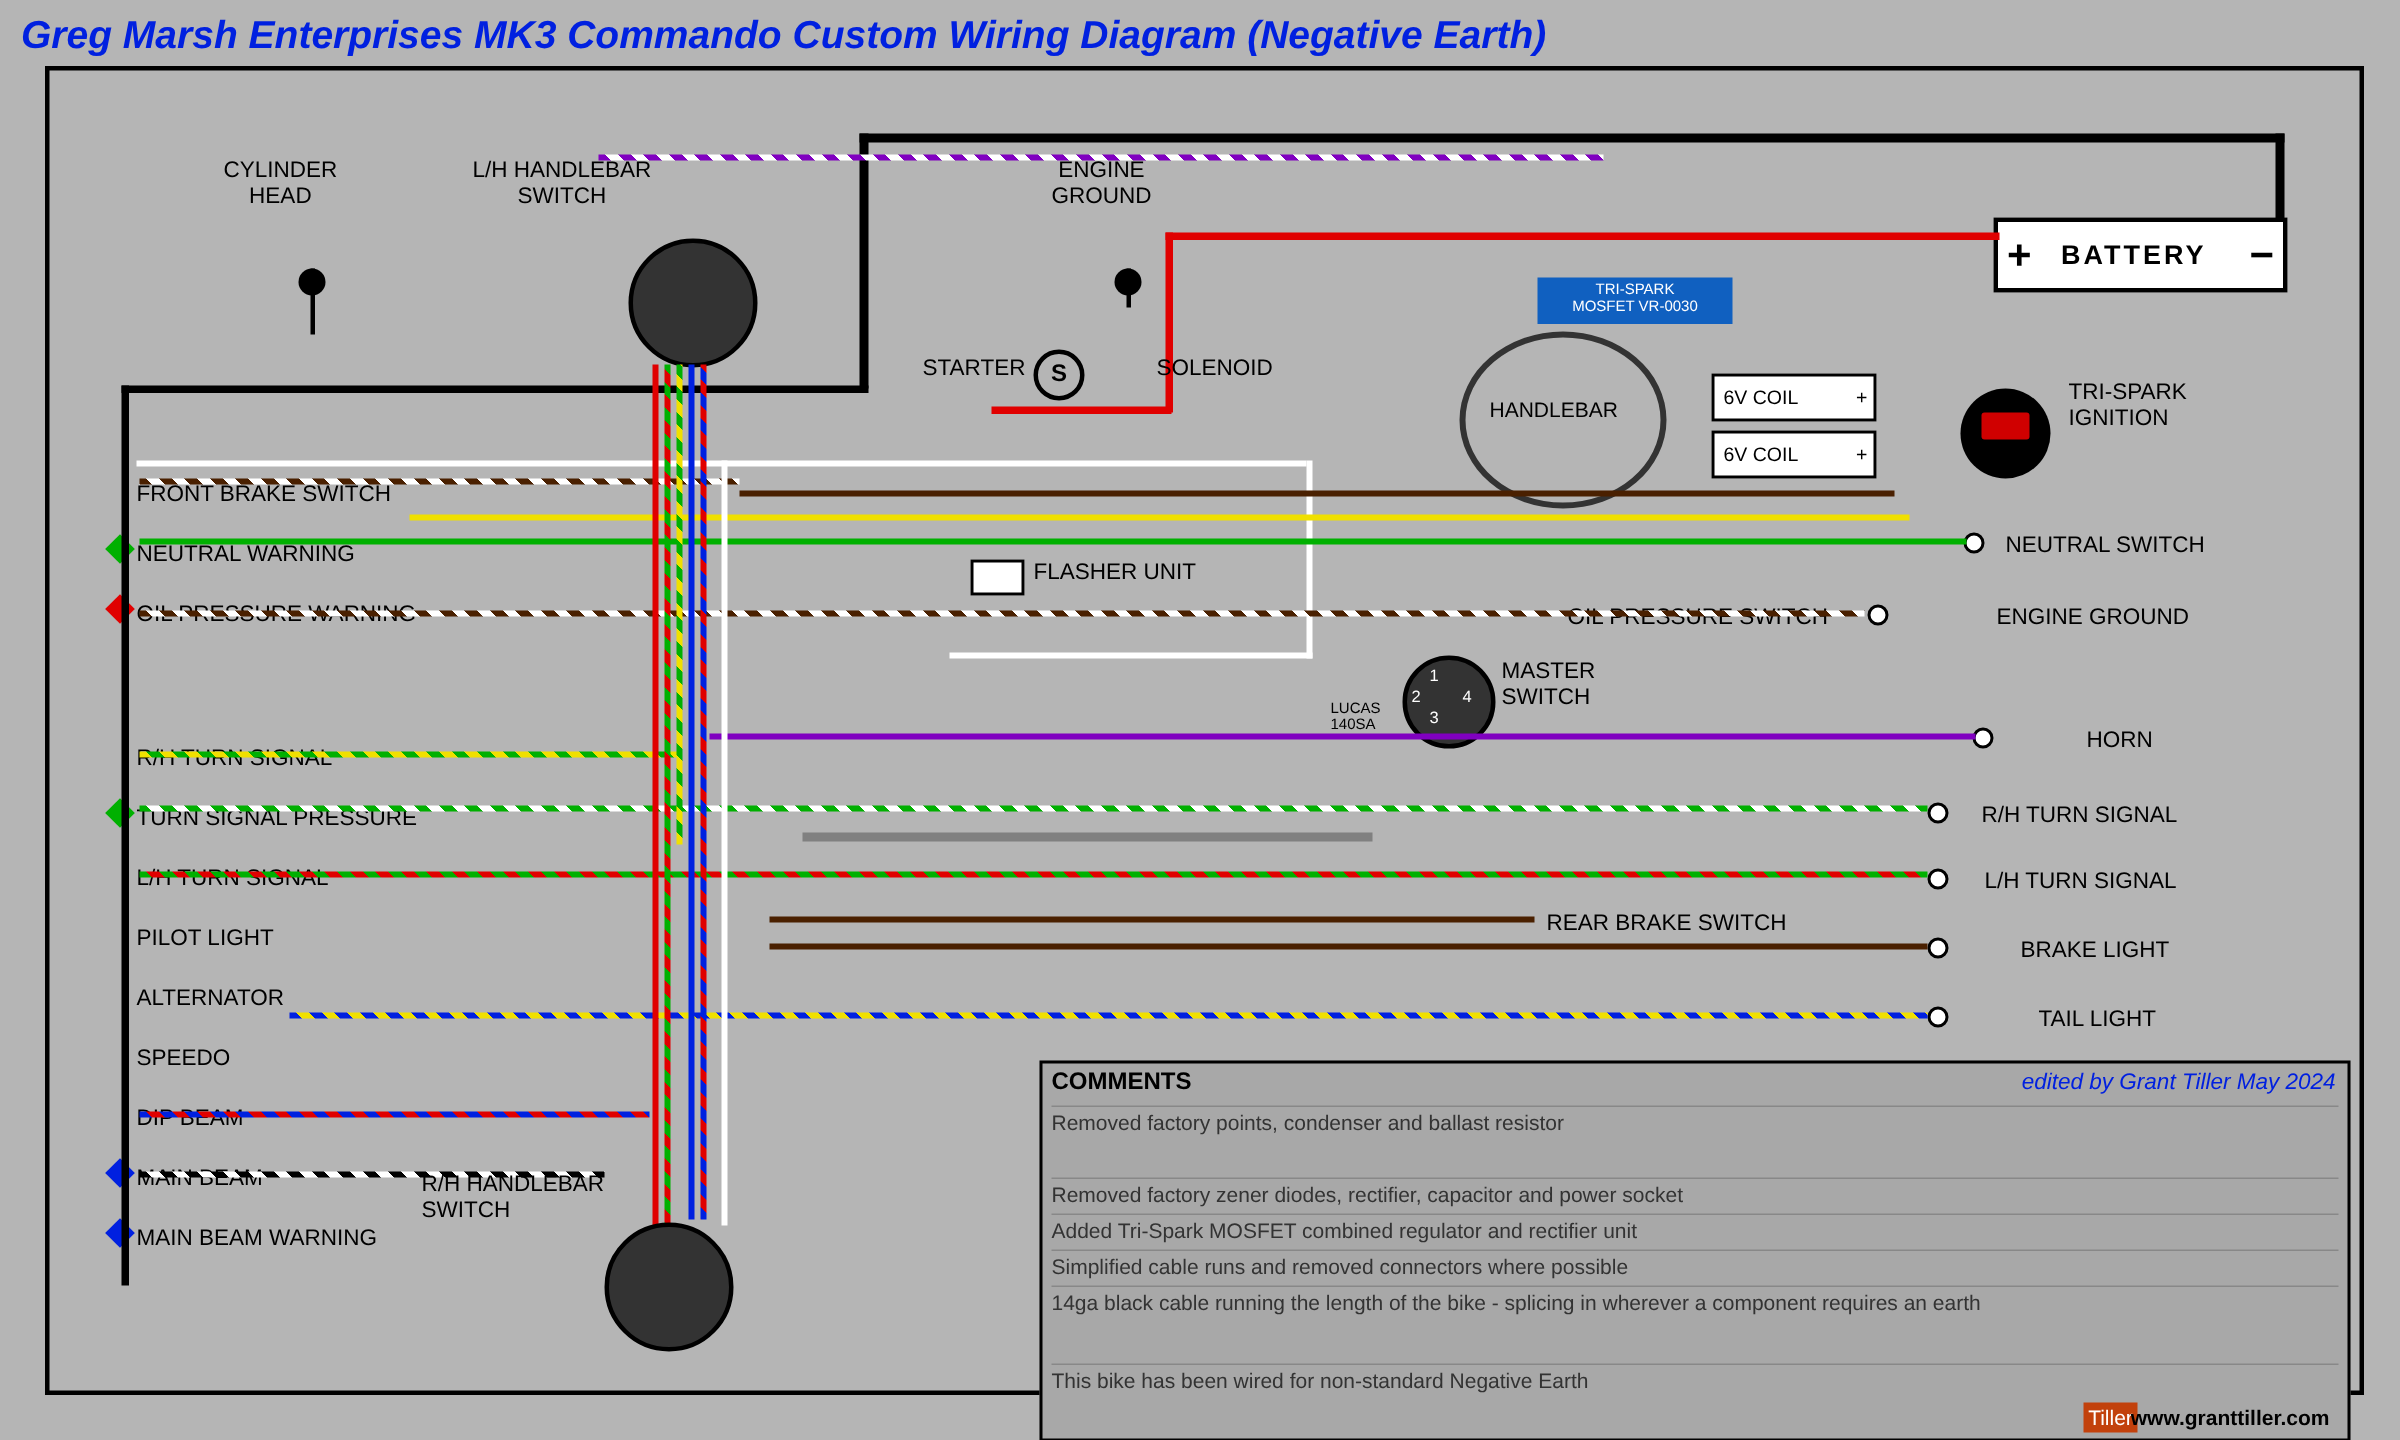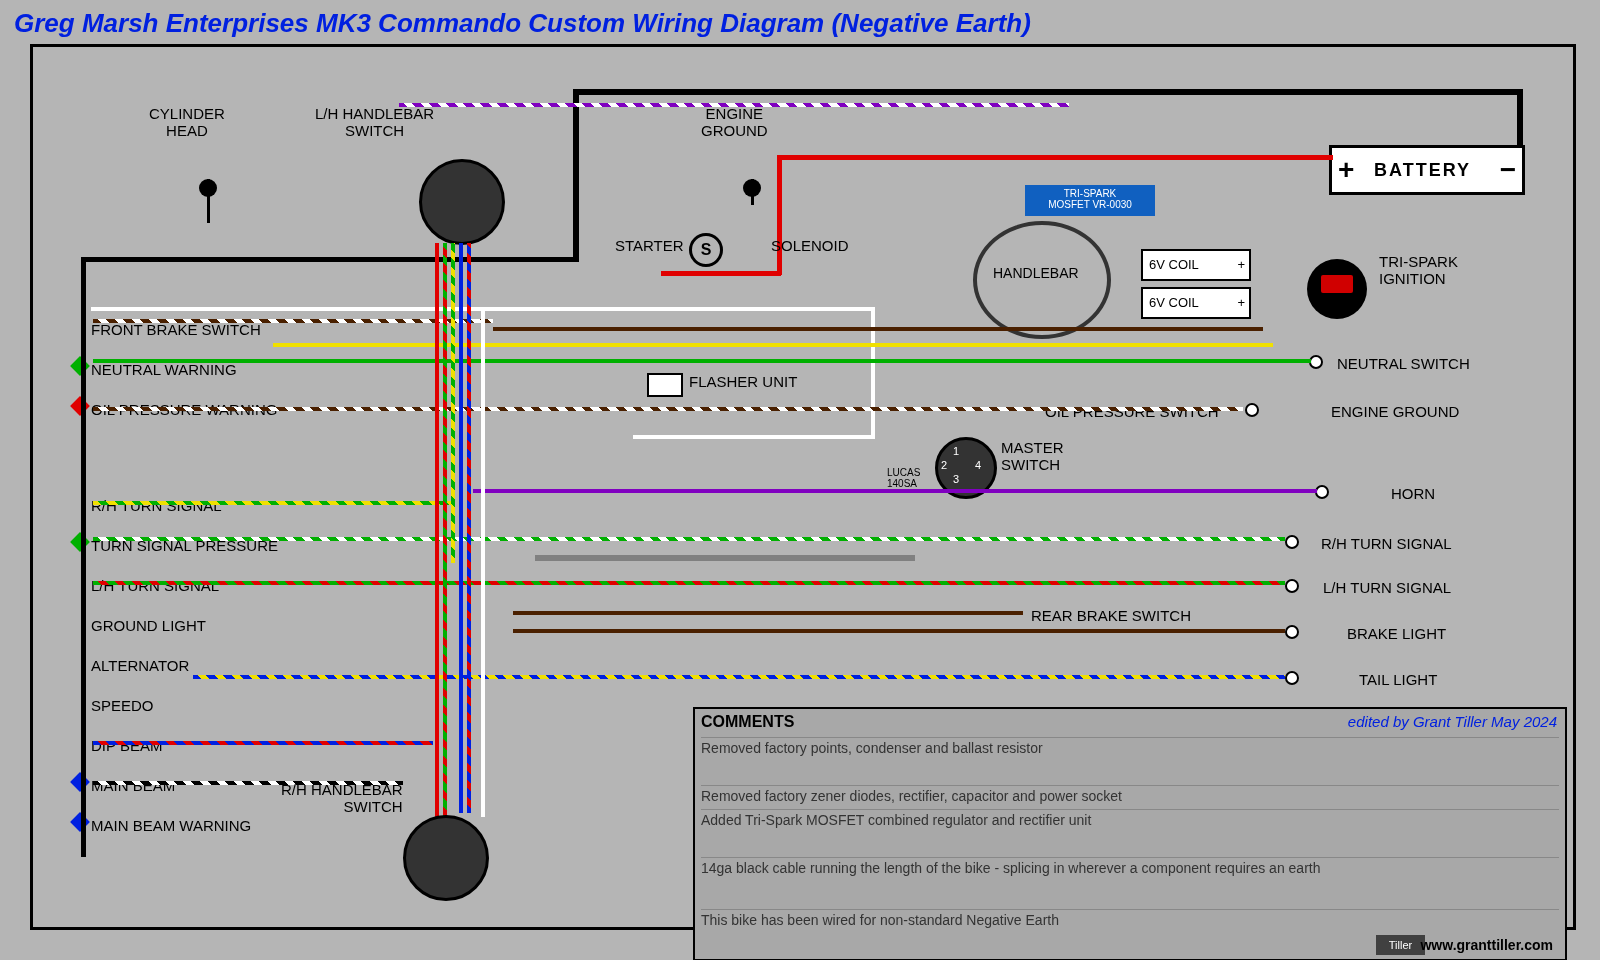--- a/index.html
+++ b/index.html
@@ -6,21 +6,21 @@
 .title{position:absolute;top:8px;left:14px;font-size:26px;font-weight:bold;color:#0020E0;font-style:italic}
 .frame{position:absolute;top:44px;left:30px;width:1540px;height:880px;border:3px solid #000}
 .lbl{position:absolute;font-size:15px;color:#000;white-space:nowrap}
 .small{font-size:11px}
 .blue-txt{color:#0020E0;font-style:italic;font-size:15px}
 .comments-box{position:absolute;left:660px;top:660px;width:870px;height:250px;border:2px solid #000;background:#A8A8A8}
 .comments-head{position:absolute;top:4px;left:6px;font-weight:bold;font-size:16px}
 .comments-edit{position:absolute;top:4px;right:8px}
 .comment-line{position:absolute;left:6px;right:6px;font-size:14px;color:#333;border-top:1px solid #888;padding-top:2px}
 .url{position:absolute;right:12px;bottom:6px;font-size:14px;font-weight:bold}
-.tiller-logo{position:absolute;right:140px;bottom:4px;width:49px;height:20px;background:#404040;color:#fff;font-size:11px;text-align:center;line-height:20px}
+.tiller-logo{position:absolute;right:140px;bottom:4px;width:36px;height:20px;background:#c2410c;color:#fff;font-size:14px;text-align:center;line-height:20px}
 .bat{position:absolute;top:98px;right:48px;width:190px;height:44px;background:#fff;border:3px solid #000}
 .bat-plus{position:absolute;left:6px;top:6px;font-size:28px;font-weight:bold}
 .bat-minus{position:absolute;right:6px;top:6px;font-size:28px;font-weight:bold}
 .bat-lbl{position:absolute;left:42px;top:12px;font-size:18px;font-weight:bold;letter-spacing:2px}
 .mosfet{position:absolute;top:138px;left:992px;width:130px;height:28px;background:#1060C0;color:#fff;font-size:10px;text-align:center;padding-top:3px}
 .alt{position:absolute;top:174px;left:940px;width:130px;height:110px;border:4px solid #333;border-radius:50%}
 .alt-lbl{position:absolute;top:218px;left:960px;font-size:14px}
 .coil{position:absolute;width:100px;height:28px;background:#fff;border:2px solid #000;padding-left:6px;line-height:28px;font-size:13px}
 .coil1{top:202px;left:1108px}
 .coil2{top:240px;left:1108px}
@@ -140,21 +140,21 @@
   <div class="conn" style="top:532px;left:1252px"></div>
   <div class="conn" style="top:578px;left:1252px"></div>
   <div class="conn" style="top:624px;left:1252px"></div>
 
   <div class="lbl" style="top:274px;left:58px">FRONT BRAKE SWITCH</div>
   <div class="lbl" style="top:314px;left:58px">NEUTRAL WARNING</div>
   <div class="lbl" style="top:354px;left:58px">OIL PRESSURE WARNING</div>
   <div class="lbl" style="top:450px;left:58px">R/H TURN SIGNAL</div>
   <div class="lbl" style="top:490px;left:58px">TURN SIGNAL PRESSURE</div>
   <div class="lbl" style="top:530px;left:58px">L/H TURN SIGNAL</div>
-  <div class="lbl" style="top:570px;left:58px">GROUND LIGHT</div>
+  <div class="lbl" style="top:570px;left:58px">PILOT LIGHT</div>
   <div class="lbl" style="top:610px;left:58px">ALTERNATOR</div>
   <div class="lbl" style="top:650px;left:58px">SPEEDO</div>
   <div class="lbl" style="top:690px;left:58px">DIP BEAM</div>
   <div class="lbl" style="top:730px;left:58px">MAIN BEAM</div>
   <div class="lbl" style="top:770px;left:58px">MAIN BEAM WARNING</div>
 
   <div class="led" style="top:312px;left:40px;background:#00B000"></div>
   <div class="led" style="top:352px;left:40px;background:#E00000"></div>
   <div class="led" style="top:488px;left:40px;background:#00B000"></div>
   <div class="led" style="top:728px;left:40px;background:#0020E0"></div>
@@ -195,28 +195,29 @@
   <div class="wire w-gry" style="top:508px;left:502px;width:380px;height:6px"></div>
 
   <div class="wire w-blue" style="top:196px;left:426px;width:4px;height:570px"></div>
   <div class="wire dash-blured" style="top:196px;left:434px;width:4px;height:570px"></div>
   <div class="wire dash-yelgrn" style="top:196px;left:418px;width:4px;height:320px"></div>
   <div class="wire dash-grnred" style="top:196px;left:410px;width:4px;height:580px"></div>
   <div class="wire w-white" style="top:260px;left:448px;width:4px;height:510px"></div>
   <div class="wire w-red" style="top:196px;left:402px;width:4px;height:580px"></div>
 
   <div class="rh-sw"></div>
-  <div class="lbl" style="top:734px;left:248px;text-align:right;white-space:pre">R/H HANDLEBAR
+  <div class="lbl" style="top:734px;left:248px;text-align:left;white-space:pre">R/H HANDLEBAR
 SWITCH</div>
 
   <div class="comments-box">
     <div class="comments-head">COMMENTS</div>
     <div class="comments-edit blue-txt">edited by Grant Tiller May 2024</div>
     <div class="comment-line" style="top:28px">Removed factory points, condenser and ballast resistor</div>
     <div class="comment-line" style="top:76px">Removed factory zener diodes, rectifier, capacitor and power socket</div>
     <div class="comment-line" style="top:100px">Added Tri-Spark MOSFET combined regulator and rectifier unit</div>
+    <div class="comment-line" style="top:124px">Simplified cable runs and removed connectors where possible</div>
     <div class="comment-line" style="top:148px">14ga black cable running the length of the bike - splicing in wherever a component requires an earth</div>
     <div class="comment-line" style="top:200px">This bike has been wired for non-standard Negative Earth</div>
     <div class="tiller-logo">Tiller</div>
     <div class="url">www.granttiller.com</div>
   </div>
 
 </div>
 
 </body></html>

